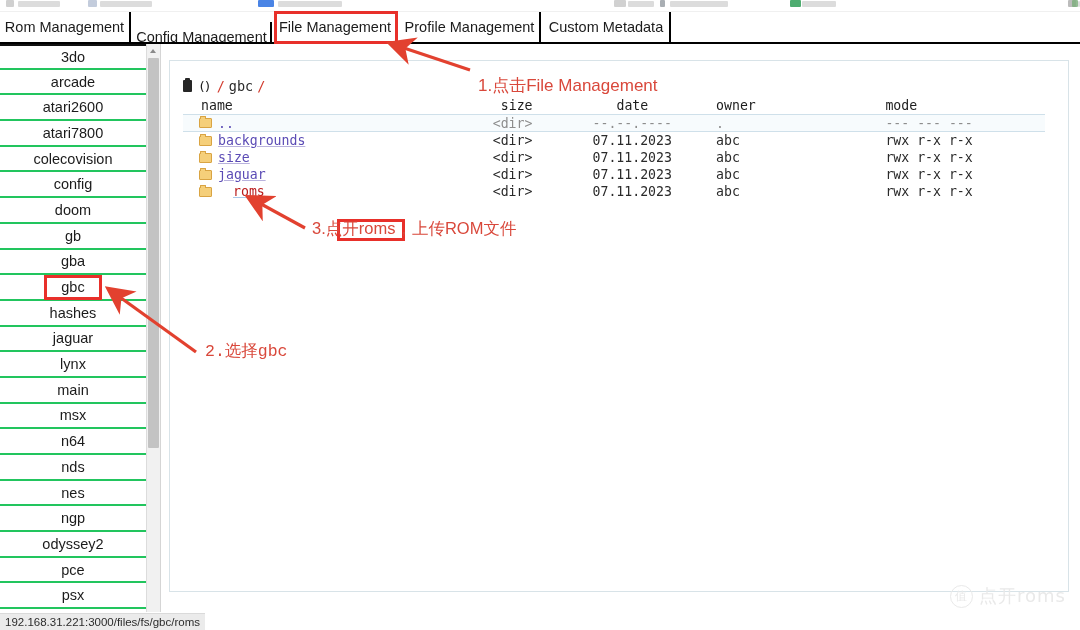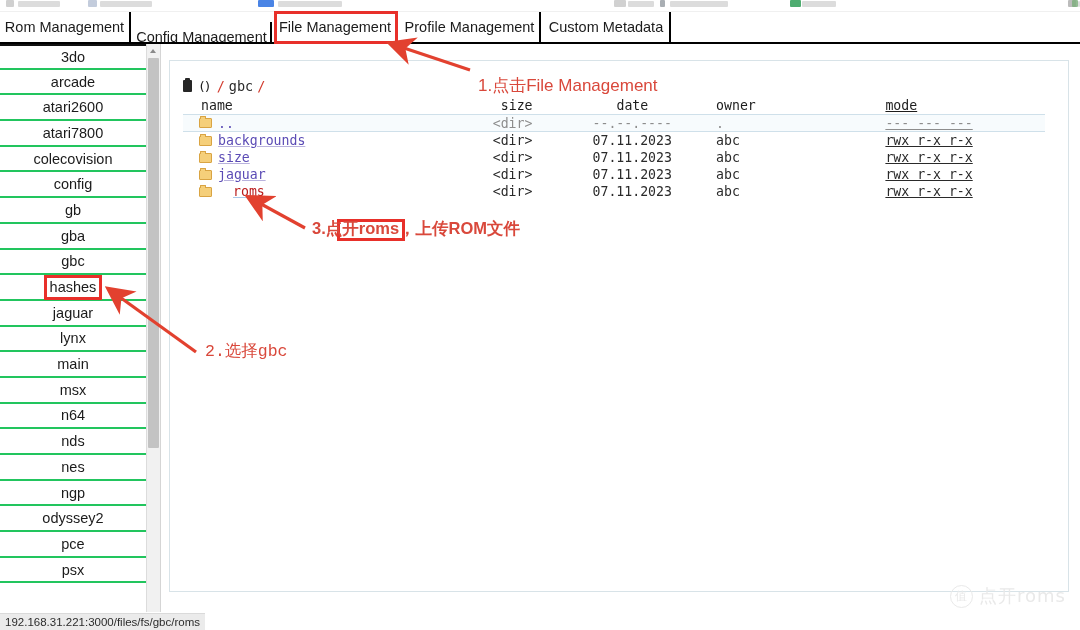--- a/index.html
+++ b/index.html
@@ -124,21 +124,21 @@
   }
   #filetable .hrow{color:#1d1d1d;height:18px;}
   #filetable .row.sel{
     background:#f7fbfd;border-top:1px solid #cfe0ea;border-bottom:1px solid #cfe0ea;
     height:18px;
   }
   .c-name{width:310px;display:flex;align-items:center;gap:6px;padding-left:16px;box-sizing:border-box;}
   .c-size{width:82px;text-align:right;}
   .c-date{width:200px;padding-left:20px;box-sizing:border-box;text-align:center;}
   .c-owner{width:195px;padding-left:4px;box-sizing:border-box;}
-  .c-mode{width:180px;text-decoration:underline;}
+  .c-mode{width:180px;}
   .hrow .c-name{padding-left:18px;}
   .hrow .c-size{text-align:right;}
   .fname{color:#5b4bb5;text-decoration:underline;text-decoration-color:#b9b2dd;}
   .fname.blue{color:#b91c1c;text-decoration-color:#a8c8ea;margin-left:15px;}
   .fname.plain{color:#5b4bb5;text-decoration:none;}
   .colval{color:#2a2a2a;}
   .dim{color:#8d8d8d;}
   .folder{
     display:inline-block;width:13px;height:10px;position:relative;flex:none;
     background:#f5cf7a;border:1px solid #d9a443;border-radius:1px;box-sizing:border-box;
@@ -153,21 +153,21 @@
     border:3px solid #e8302a;box-sizing:border-box;
   }
 
   
   .anno{
     position:absolute;color:#d9483b;font-size:16.5px;white-space:nowrap;
     font-family:"Liberation Sans","DejaVu Sans",sans-serif;
   }
   #anno1{left:478px;top:74px;font-size:17px;}
   #anno2{left:205px;top:340px;font-family:Liberation Mono, monospace;}
-  #anno3{left:312px;top:218px;font-weight:bold;}
+  #anno3{left:312px;top:218px;}
   svg.arrows{position:absolute;left:0;top:0;width:1080px;height:630px;pointer-events:none;}
 
   
   #statusbar{
     position:absolute;left:0;bottom:0;height:16px;
     background:#ebebeb;color:#2c2c2c;font-size:11.5px;
     display:flex;align-items:center;padding:0 5px;
     font-family:"Liberation Sans",sans-serif;border-top:1px solid #dadada;
   }
 
@@ -215,20 +215,21 @@
 <div id="tabline"></div>
 <div id="tab-highlight"></div>
 
 <div id="sidebar">
     <div class="sb-item top">3do</div>
     <div class="sb-item">arcade</div>
     <div class="sb-item">atari2600</div>
     <div class="sb-item">atari7800</div>
     <div class="sb-item">colecovision</div>
     <div class="sb-item">config</div>
+    <div class="sb-item">doom</div>
     <div class="sb-item">gb</div>
     <div class="sb-item">gba</div>
     <div class="sb-item">gbc</div>
     <div class="sb-item">hashes</div>
     <div class="sb-item">jaguar</div>
     <div class="sb-item">lynx</div>
     <div class="sb-item">main</div>
     <div class="sb-item">msx</div>
     <div class="sb-item">n64</div>
     <div class="sb-item">nds</div>

